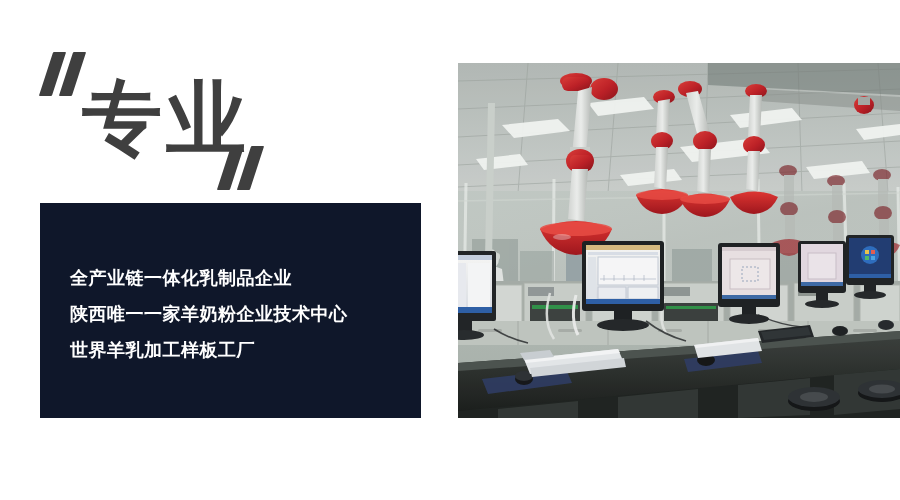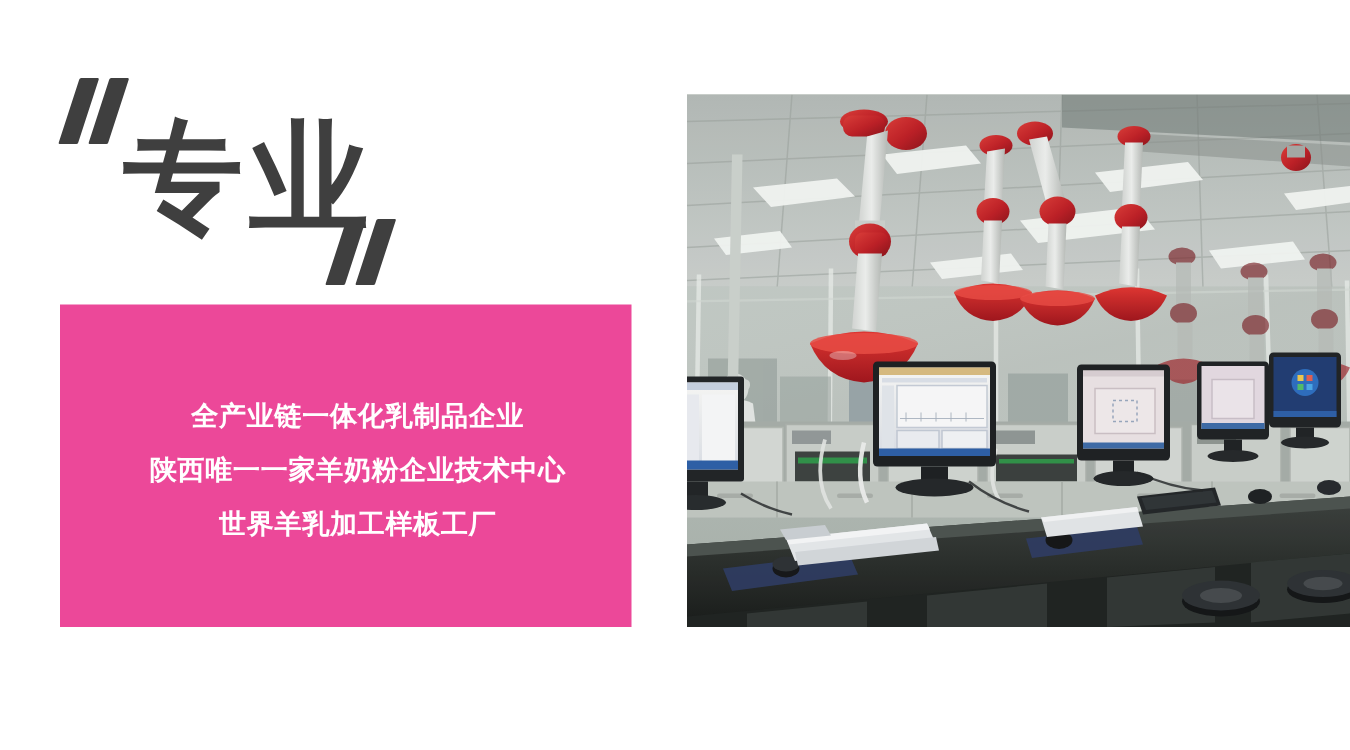--- a/index.html
+++ b/index.html
@@ -12,21 +12,21 @@
     height: 500px;
     position: relative;
     overflow: hidden;
     font-family: "DejaVu Sans", "Liberation Sans", sans-serif;
   }
 
   
   .left-panel {
     position: absolute;
     left: 0; top: 0;
-    width: 440px; height: 500px; text-align: center;
+    width: 440px; height: 500px;
   }
 
   .headline-block {
     position: absolute;
     left: 40px; top: 50px;
     width: 300px; height: 150px;
   }
 
   .quote-mark {
     position: absolute;
@@ -61,21 +61,21 @@
     font-family: "DejaVu Sans", "Liberation Sans", sans-serif;
   }
 
   
   .green-card {
     position: absolute;
     left: 40px;
     top: 203px;
     width: 381px;
     height: 215px;
-    background: #ec4899;
+    background: #0f172a;
   }
   .green-card-lines {
     position: absolute;
     left: 30px;
     top: 57px;
     right: 14px;
   }
   .green-line {
     color: #ffffff;
     font-size: 18px;

